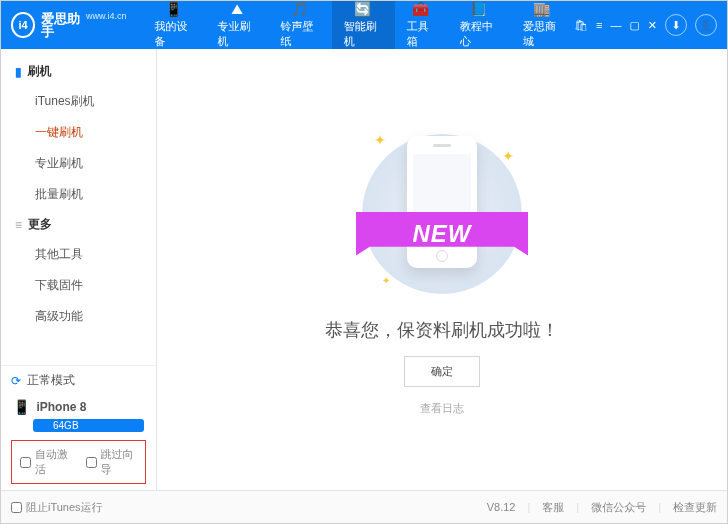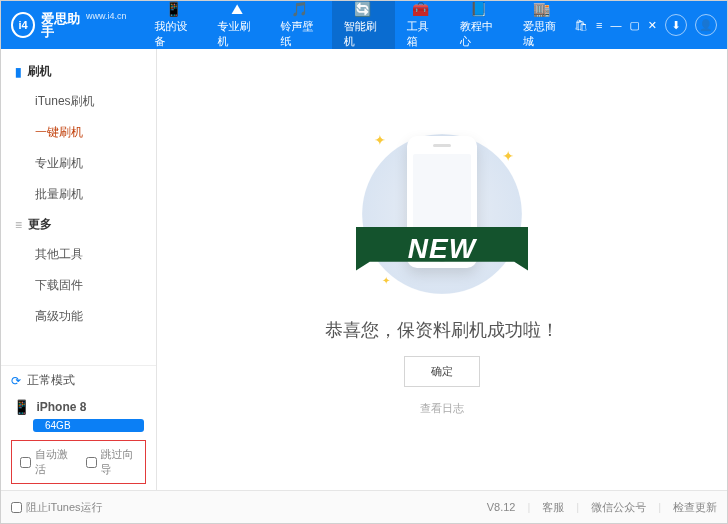--- a/index.html
+++ b/index.html
@@ -23,32 +23,32 @@
     .sb-scroll{flex:1;overflow:auto;padding:8px 0}
     .sb-head{padding:6px 14px;font-weight:bold;color:#333;display:flex;align-items:center;gap:6px}
     .sb-item{padding:7px 14px 7px 34px;cursor:pointer}
     .sb-item.active{color:#c2410c}
     .sb-bot{padding:6px 10px;border-top:1px solid #eee}
     .mode-pill{display:inline-flex;align-items:center;gap:6px;margin-bottom:6px;cursor:pointer}
     .refresh{color:#0b7ff5;font-size:12px}
     .device{display:flex;flex-direction:column;gap:4px;padding:4px 2px}
     .device-top{display:flex;align-items:center;gap:6px}
     .dev-icn{color:#0b7ff5;font-size:14px}
-    .badge{background:#0b7ff5;color:#fff;font-size:10px;border-radius:3px;padding:1px 12px;display:inline-block;margin-left:20px}
+    .badge{background:#0b7ff5;color:#fff;font-size:10px;border-radius:3px;padding:1px 20px;display:inline-block;margin-left:20px}
     .redbox{border:1px solid #e23a3a;padding:6px 8px;display:flex;gap:14px;align-items:center;margin-top:4px}
     .chk{display:flex;align-items:center;gap:4px;color:#888;font-size:11px}
     .chk input{width:11px;height:11px}
     .main{flex:1;background:#fff;display:flex;flex-direction:column;align-items:center;justify-content:center;gap:14px;position:relative}
     .art{width:200px;height:180px;position:relative}
     .art-bg{position:absolute;inset:0;margin:auto;width:160px;height:160px;border-radius:50%;background:radial-gradient(circle,#e9eef5 0%,#d9e4f2 70%,#fff 72%)}
     .phone{position:absolute;left:50%;top:12px;transform:translateX(-50%);width:70px;height:132px;background:#fff;border-radius:10px;box-shadow:0 6px 14px rgba(0,0,0,.12)}
     .phone::before{content:"";position:absolute;top:8px;left:50%;transform:translateX(-50%);width:18px;height:3px;background:#ddd;border-radius:2px}
     .phone::after{content:"";position:absolute;bottom:6px;left:50%;transform:translateX(-50%);width:10px;height:10px;border:1px solid #ddd;border-radius:50%}
     .screen{position:absolute;top:18px;left:6px;right:6px;bottom:22px;background:#f6f8fb;border-radius:2px}
-    .ribbon{position:absolute;left:14px;right:14px;top:103px;height:44px;background:#14532d;display:flex;align-items:center;justify-content:center;color:#fff;font-weight:800;font-size:28px;letter-spacing:1px;font-style:italic;clip-path:polygon(0 0,100% 0,100% 100%,92% 80%,8% 80%,0 100%)}
+    .ribbon{position:absolute;left:14px;right:14px;top:88px;height:44px;background:#d946ef;display:flex;align-items:center;justify-content:center;color:#fff;font-weight:800;font-size:24px;letter-spacing:1px;font-style:italic;clip-path:polygon(0 0,100% 0,100% 100%,92% 80%,8% 80%,0 100%)}
     .spark{position:absolute;color:#f9c93b;font-size:14px}
     .msg{color:#555;font-size:18px}
     .btn{border:1px solid #d5d5d5;background:#fff;padding:7px 26px;font-size:11px;color:#444;cursor:pointer}
     .loglink{color:#aaa;font-size:11px;cursor:pointer}
     .statusbar{height:24px;background:#fafafa;border-top:1px solid #e5e5e5;display:flex;align-items:center;font-size:11px;color:#888;padding:16px 10px;gap:8px}
     .sb-sep{margin:0 4px;color:#ddd}
   </style>
 </head>
 <body>
 

